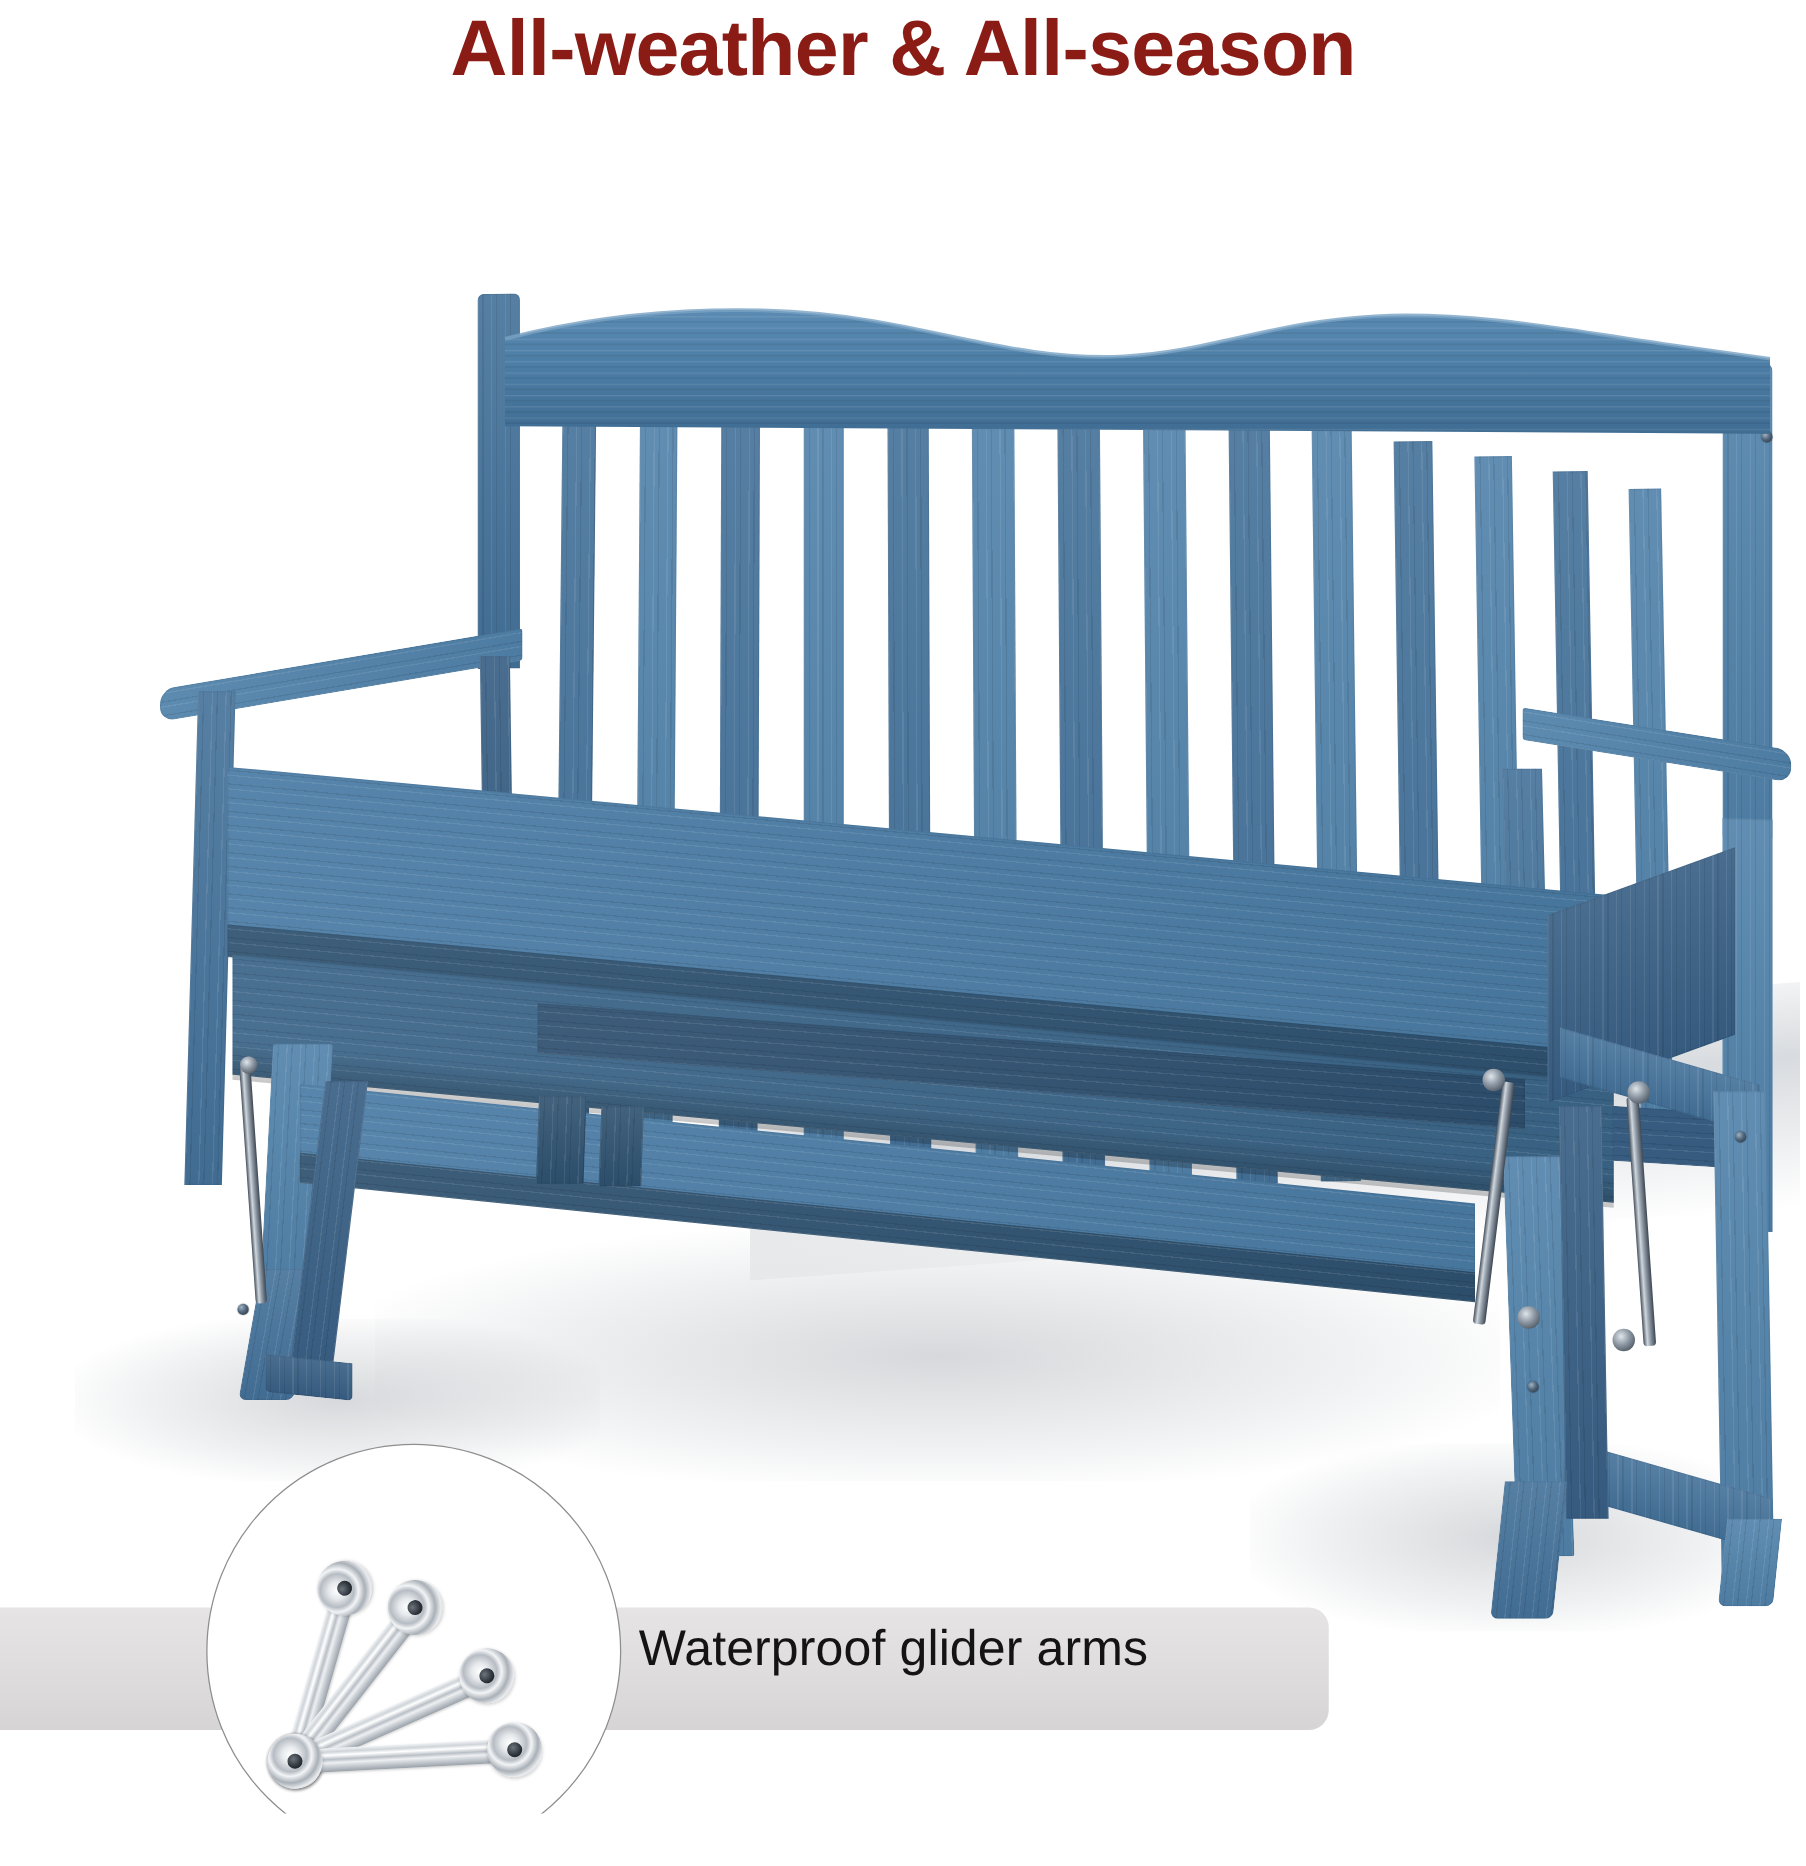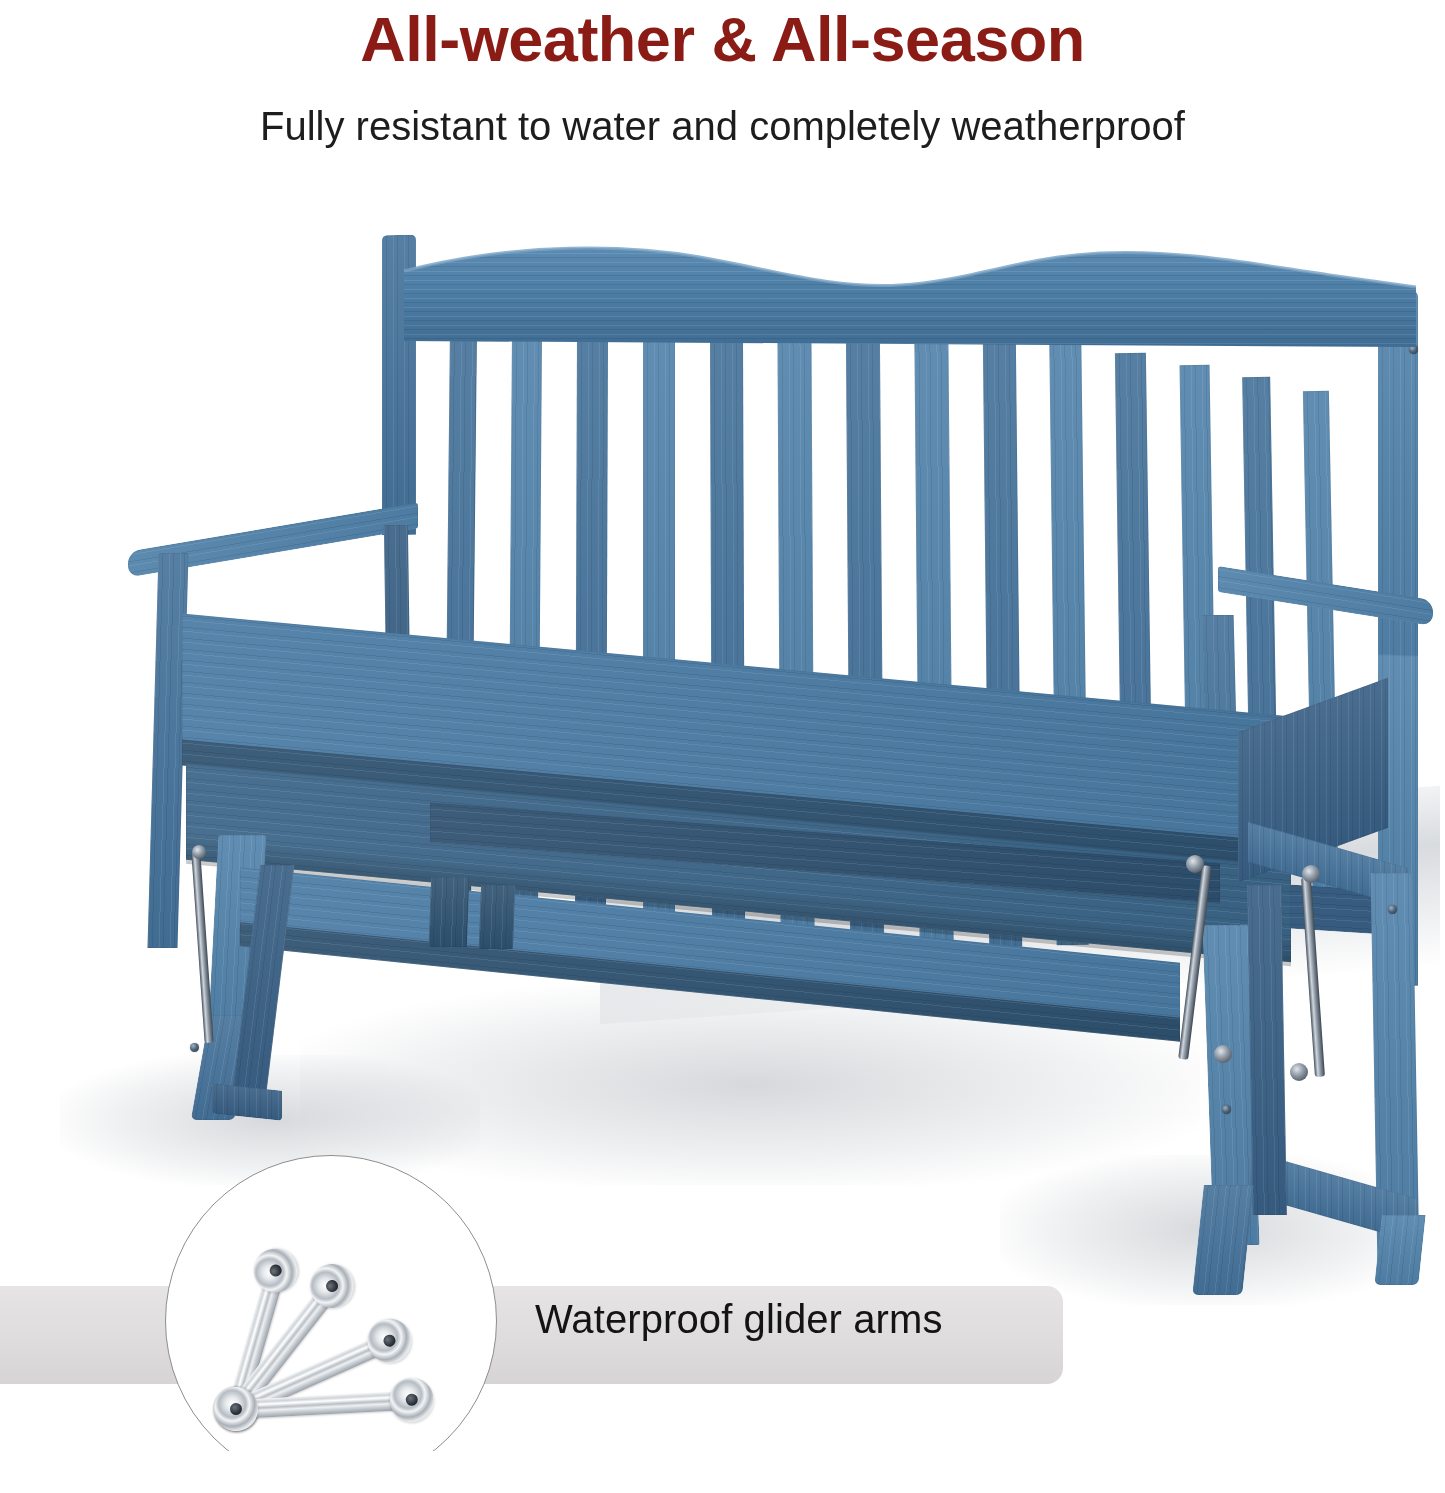--- a/index.html
+++ b/index.html
@@ -178,38 +178,37 @@
     left: -22px;
     top: 1286px;
     width: 1085px;
     height: 98px;
     background: linear-gradient(180deg, #e6e4e4 0%, #dedcdc 55%, #d6d4d4 100%);
     border-radius: 0 16px 16px 0;
     z-index: 4;
   }
   #caption-text {
     position: absolute;
-    left: 535px;
+    left: 511px;
     top: 1297px;
     font-size: 40px;
     color: #141414;
     letter-spacing: 0.1px;
     white-space: nowrap;
     z-index: 7;
   }
 </style>
 </head>
 <body>
 
 <div id="page">
 
   <div id="headline">All-weather &amp; All-season</div>
 
   <div id="subline">
-    <span class="ln">Fully resistant to water and completely weatherproof</span>
   </div>
 
   <div id="scene">
 
     <div class="floor-shadow" style="left:60px; top:830px; width:420px; height:130px;"></div>
     <div class="floor-shadow" style="left:300px; top:760px; width:900px; height:200px;"></div>
     <div class="floor-shadow" style="left:1000px; top:930px; width:420px; height:150px;"></div>
 
     <div class="soft-shadow" style="left:600px; top:590px; width:840px; height:180px;
                 background:linear-gradient(178deg, rgba(160,167,176,0.00) 0%, rgba(152,160,170,0.38) 42%, rgba(255,255,255,0) 100%);

